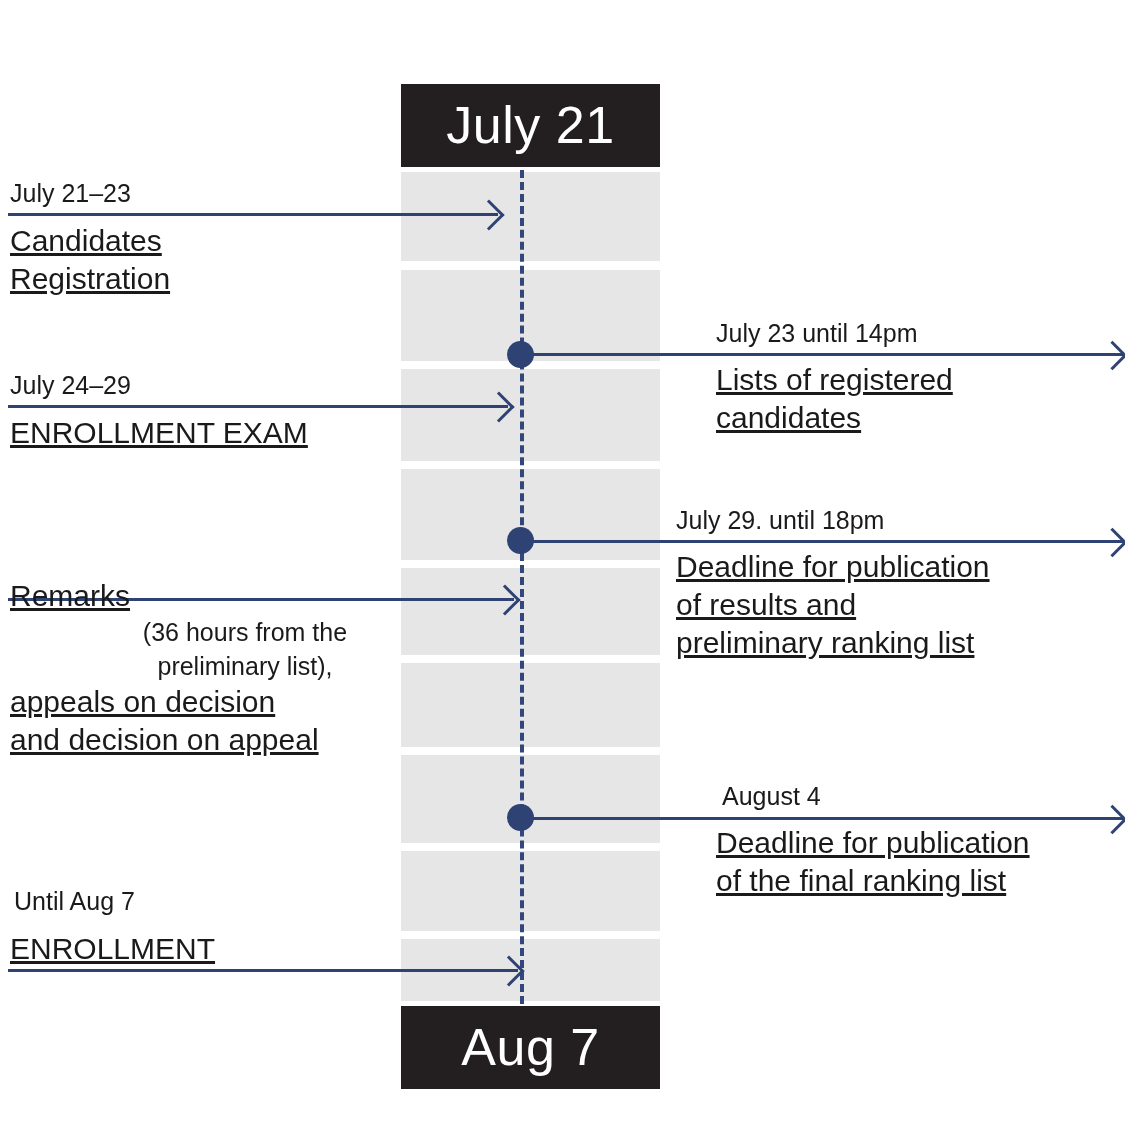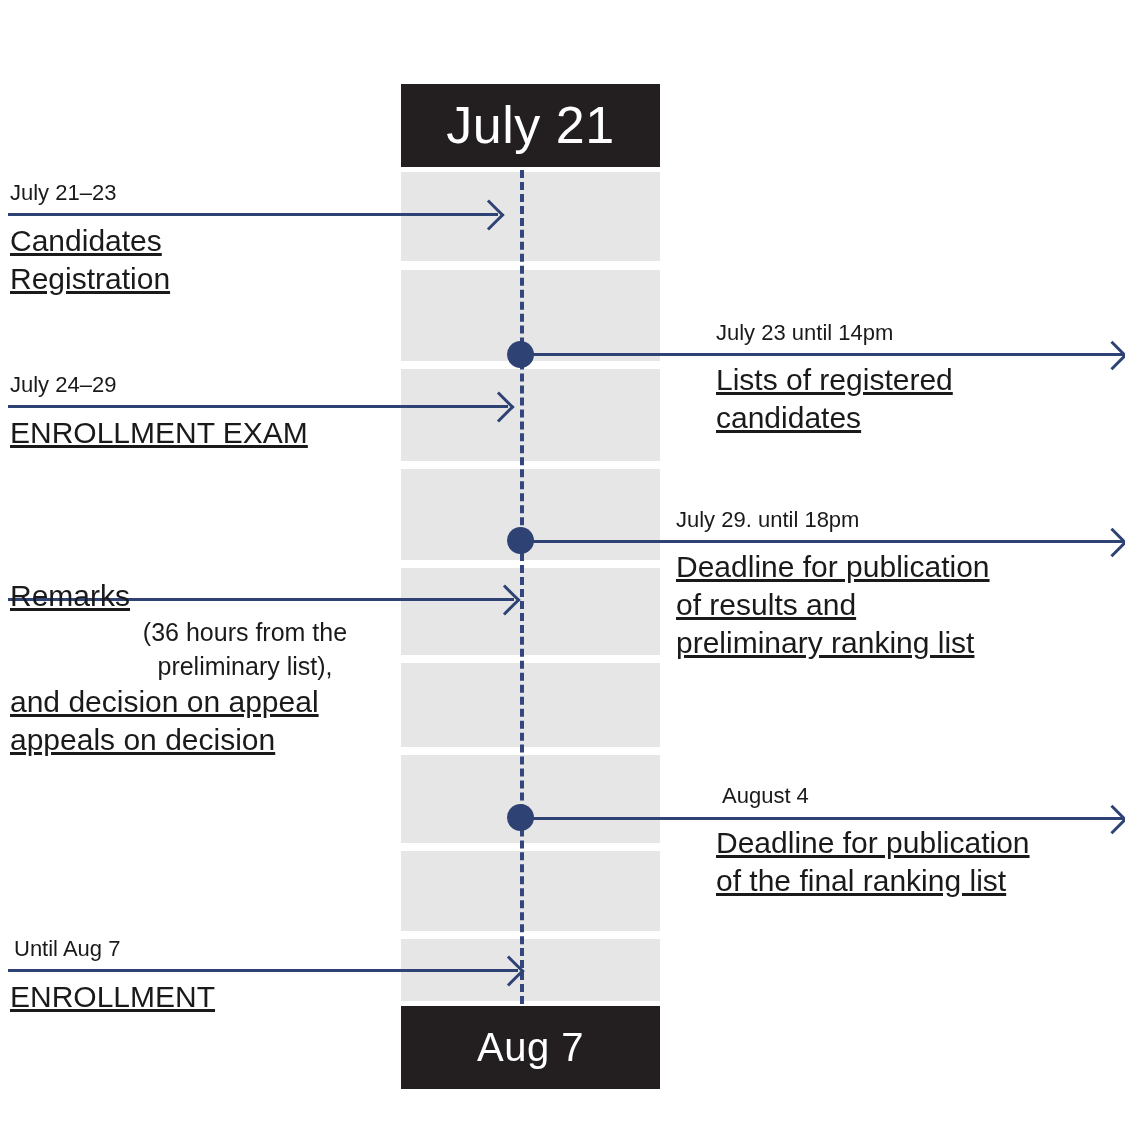--- a/index.html
+++ b/index.html
@@ -38,21 +38,21 @@
   #header-bar {
     top: 0;
     height: 83px;
     line-height: 83px;
     font-size: 52px;
   }
   #footer-bar {
     top: 922px;
     height: 83px;
     line-height: 83px;
-    font-size: 40px;
+    font-size: 52px;
   }
 
   .band {
     position: absolute;
     left: 0;
     width: 259px;
     background: #e6e6e6;
   }
 
   #dashed-axis {
@@ -105,21 +105,21 @@
     height: 27px;
     border-radius: 50%;
     background: #2e4274;
   }
 
   
   .block {
     position: absolute;
   }
   .block .date {
-    font-size: 22px;
+    font-size: 25px;
     line-height: 30px;
     white-space: nowrap;
   }
   .block .body {
     font-size: 30px;
     line-height: 38px;
   }
   .block .body .small {
     font-size: 25px;
     line-height: 34px;
@@ -193,26 +193,26 @@
   <div class="body" style="margin-top:14px;">
     <span class="line">ENROLLMENT EXAM</span>
   </div>
 </div>
 
 <div class="block left-block" style="left:10px; top:563px; width:470px;">
   <div class="body" style="margin-top:14px;">
     <span class="line">Remarks</span>
     <span class="small">(36 hours from the</span>
     <span class="small">preliminary list),</span>
+    <span class="line">appeals on decision</span>
     <span class="line">and decision on appeal</span>
-    <span class="line">appeals on decision</span>
-  </div>
-</div>
-
-<div class="block left-block" style="left:14px; top:934px; width:470px;">
+  </div>
+</div>
+
+<div class="block left-block" style="left:14px; top:886px; width:470px;">
   <div class="date">
     <span>Until Aug 7</span><span></span>
   </div>
   <div class="body" style="margin-top:14px; margin-left:-4px;">
     <span class="line">ENROLLMENT</span>
   </div>
 </div>
 
 <div class="block right-block" style="left:716px; top:318px; width:400px;">
   <div class="date">July 23 until 14pm</div>

